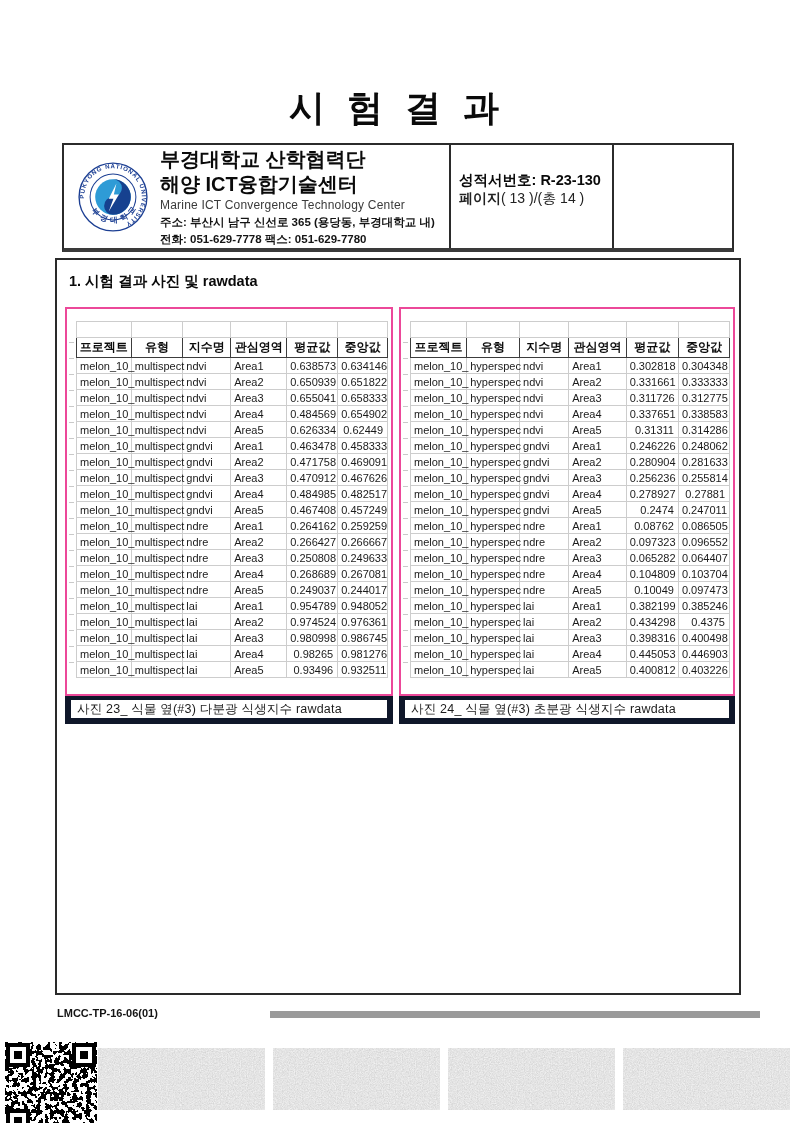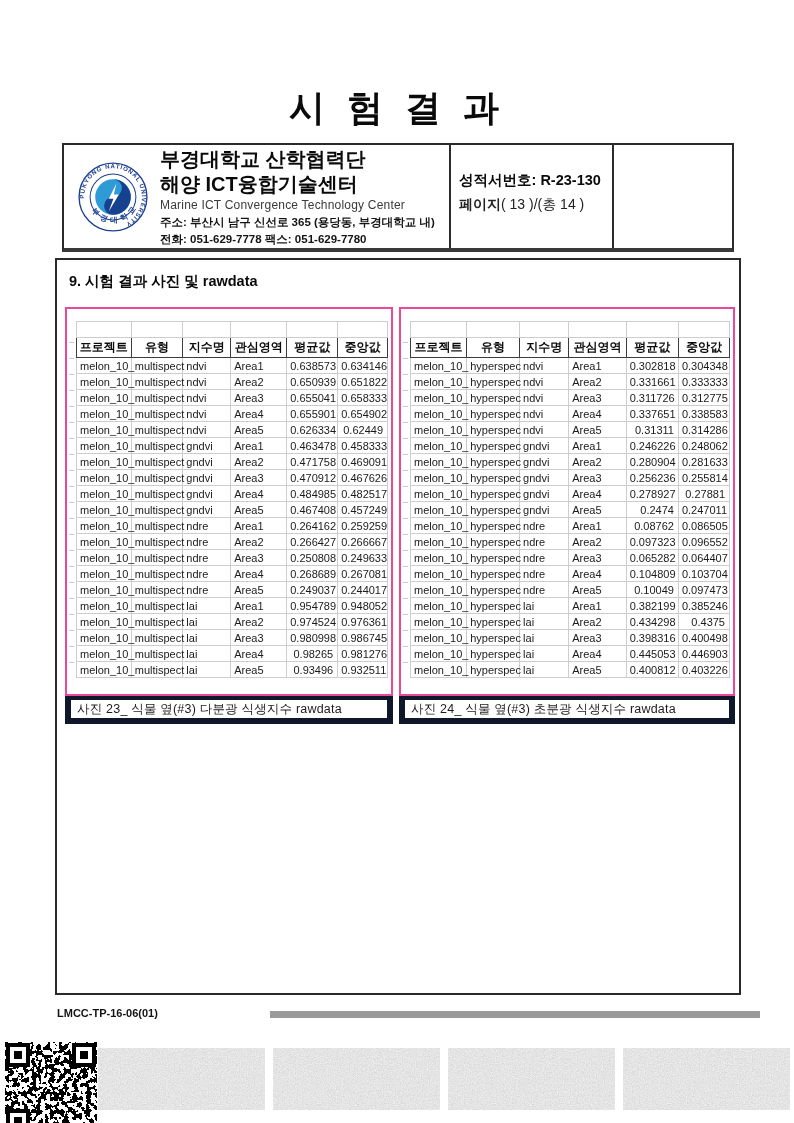--- a/index.html
+++ b/index.html
@@ -18,21 +18,21 @@
               border:2px solid #2b2b2b;border-bottom:4px solid #3a3a3a;display:flex;box-sizing:border-box;}
   .hb-left{width:387px;display:flex;align-items:center;box-sizing:border-box;
            border-right:2px solid #2b2b2b;padding:4px 0 4px 10px;}
   .hb-mid{width:163px;box-sizing:border-box;border-right:2px solid #2b2b2b;padding:26px 0 0 8px;}
   .hb-right{flex:1;}
   .logo{width:78px;height:78px;flex:0 0 78px;}
   .org{margin-left:8px;line-height:1.25;}
   .org .l1,.org .l2{font-size:20px;font-weight:700;color:#0a0a0a;}
   .org .l3{font-size:12px;color:#3a3a3a;margin-top:1px;letter-spacing:0.2px;}
   .org .l4,.org .l5{font-size:11.5px;font-weight:700;color:#141414;margin-top:2px;}
-  .rep-line{font-size:14.5px;font-weight:800;color:#0a0a0a;margin-bottom:6px;white-space:nowrap;}
+  .rep-line{font-size:14.5px;font-weight:800;color:#0a0a0a;white-space:nowrap;}
   .rep-line .val{font-weight:800;}
   .page-line{font-size:14px;color:#222;white-space:nowrap;}
   .page-line .lbl{font-weight:800;margin-top:24px;}
 
   
   .main-box{position:absolute;left:55px;top:258px;width:686px;height:737px;
             border:2px solid #2a2a2a;box-sizing:border-box;}
   .section-title{position:absolute;left:12px;top:12px;font-size:14.5px;font-weight:800;color:#0a0a0a;}
 
   .panel{position:absolute;top:47px;}
@@ -105,21 +105,21 @@
         <span class="val">R-23-130</span>
       </div>
       <div class="page-line">
         <span class="lbl">페이지</span><span>( 13 )/(총  14 )</span>
       </div>
     </div>
     <div class="hb-right"></div>
   </div>
 
   <div class="main-box">
-    <div class="section-title">9. 시험 결과 사진 및 rawdata</div>
+    <div class="section-title">1. 시험 결과 사진 및 rawdata</div>
 
     <div class="panel left">
       <div class="shot-cell">
         <div class="excel-wrap">
           <table class="excel">
             <colgroup>
                 <col class="c0">
                 <col class="c1">
                 <col class="c2">
                 <col class="c3">
@@ -167,21 +167,21 @@
                   <td>ndvi</td>
                   <td>Area3</td>
                   <td class="num">0.655041</td>
                   <td class="num">0.658333</td>
                 </tr>
                 <tr>
                   <td>melon_10_</td>
                   <td>multispect</td>
                   <td>ndvi</td>
                   <td>Area4</td>
-                  <td class="num">0.655901</td>
+                  <td class="num">0.484569</td>
                   <td class="num">0.654902</td>
                 </tr>
                 <tr>
                   <td>melon_10_</td>
                   <td>multispect</td>
                   <td>ndvi</td>
                   <td>Area5</td>
                   <td class="num">0.626334</td>
                   <td class="num">0.62449</td>
                 </tr>

